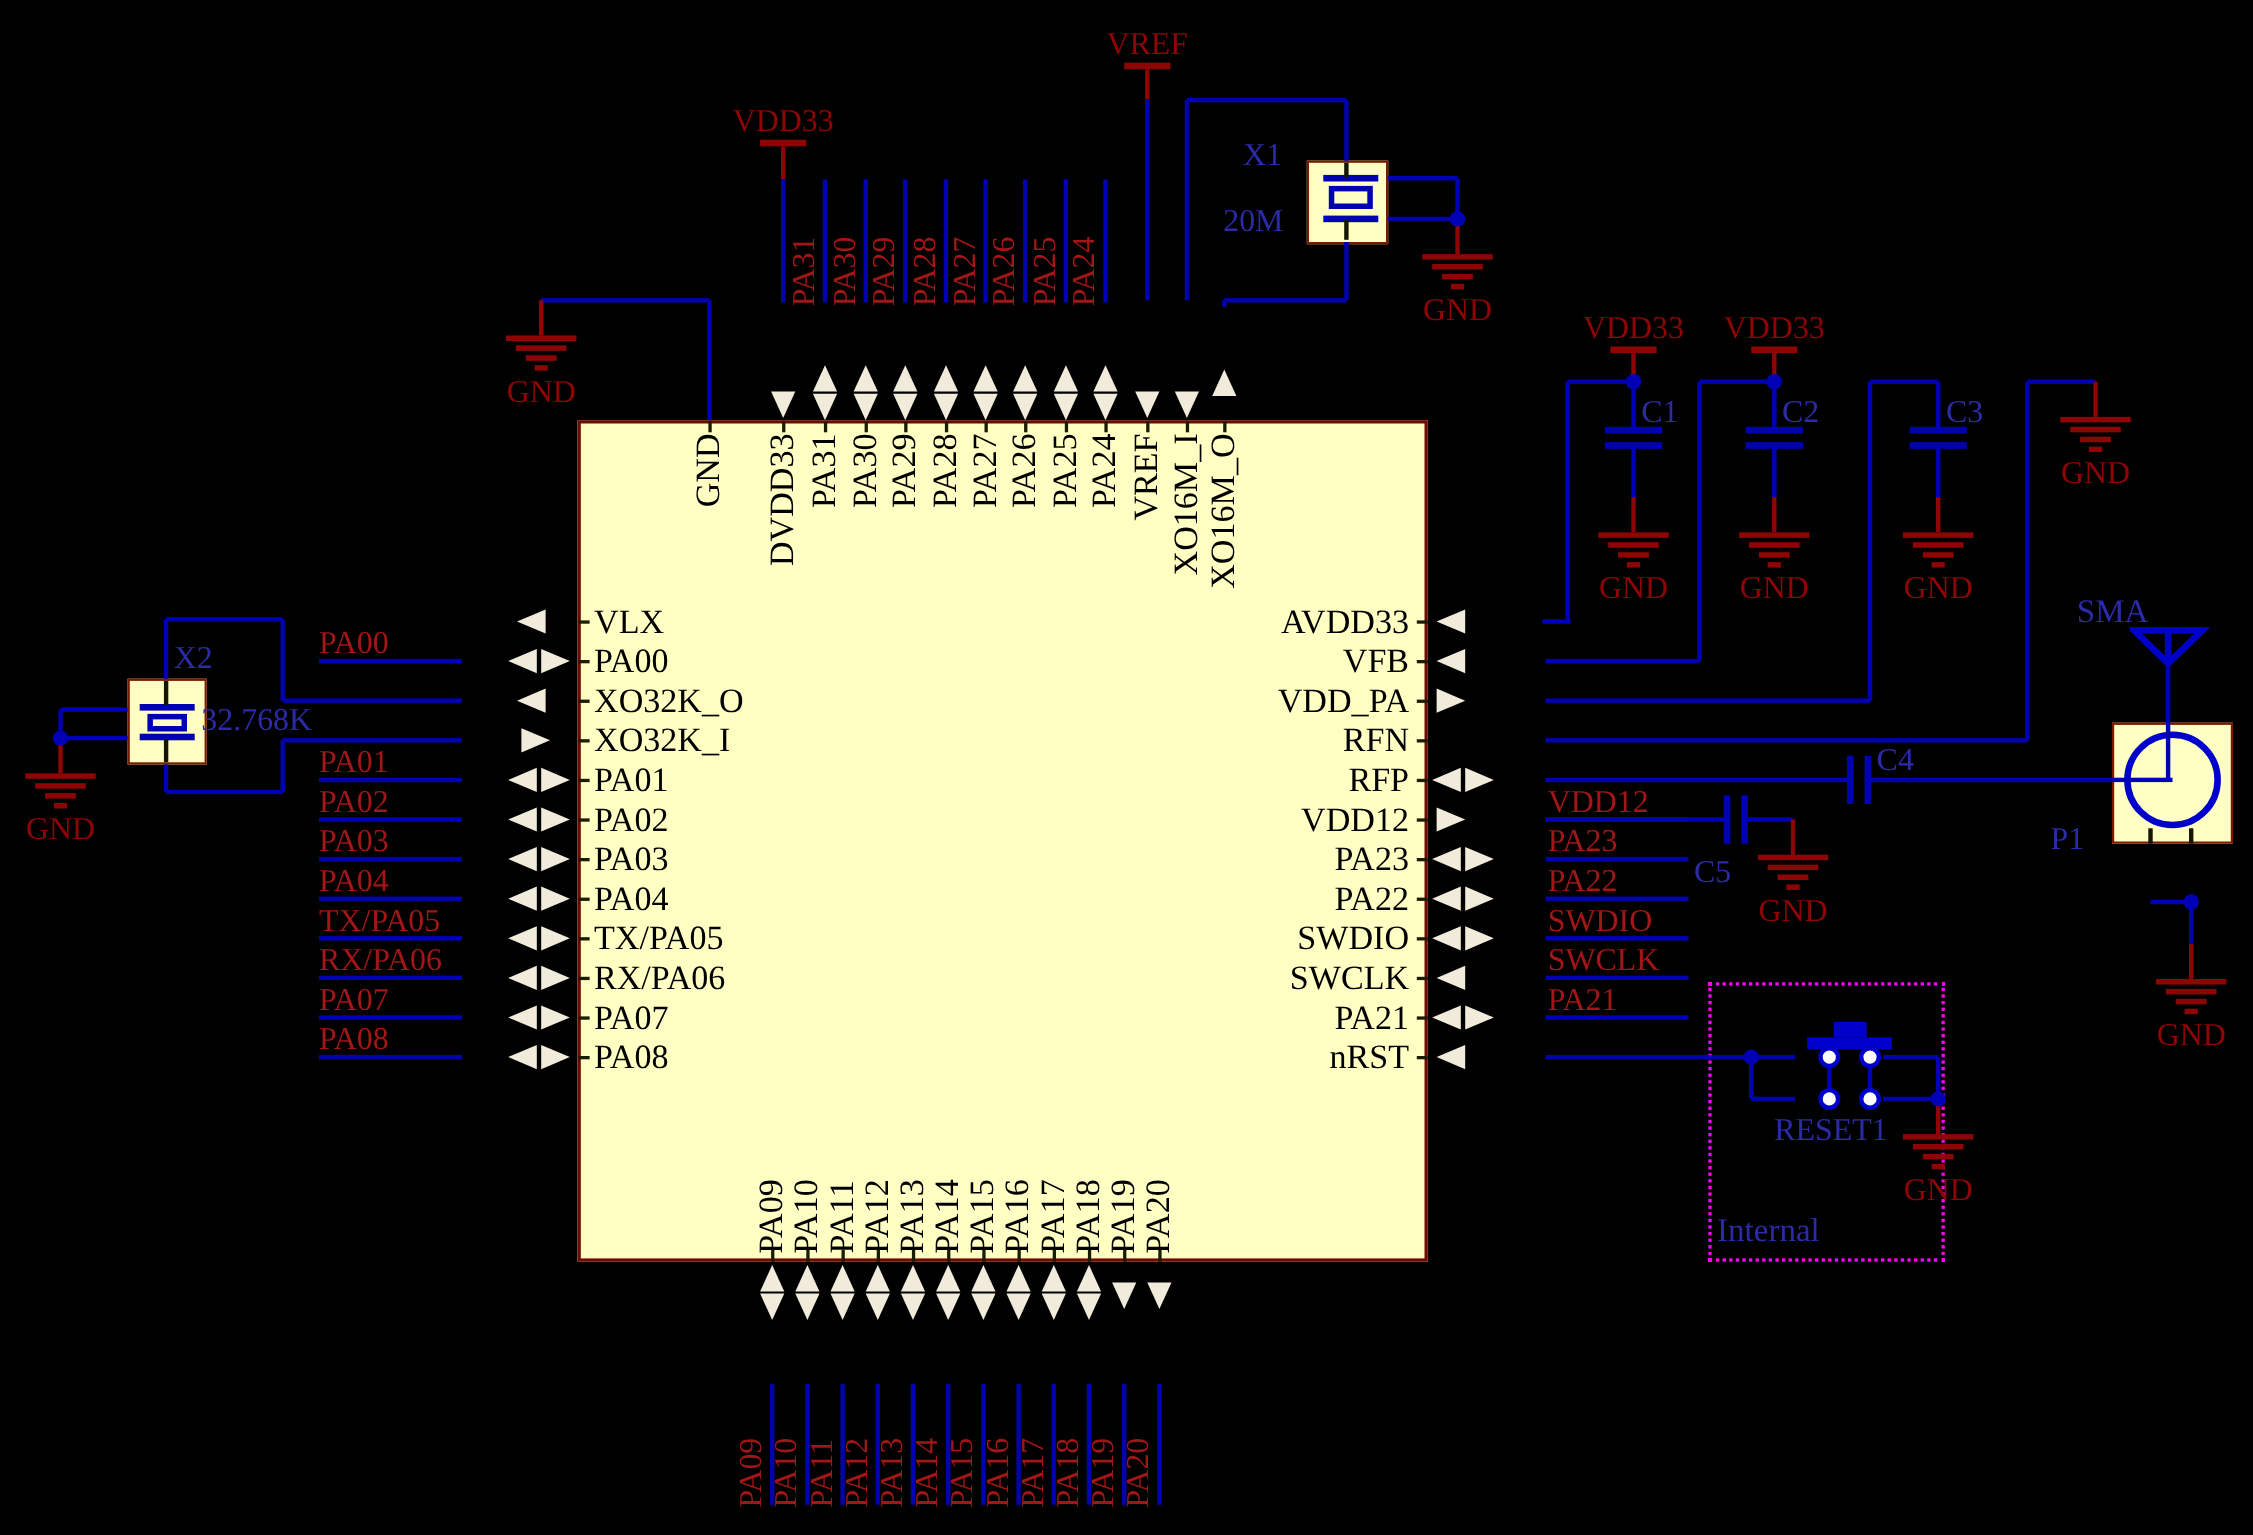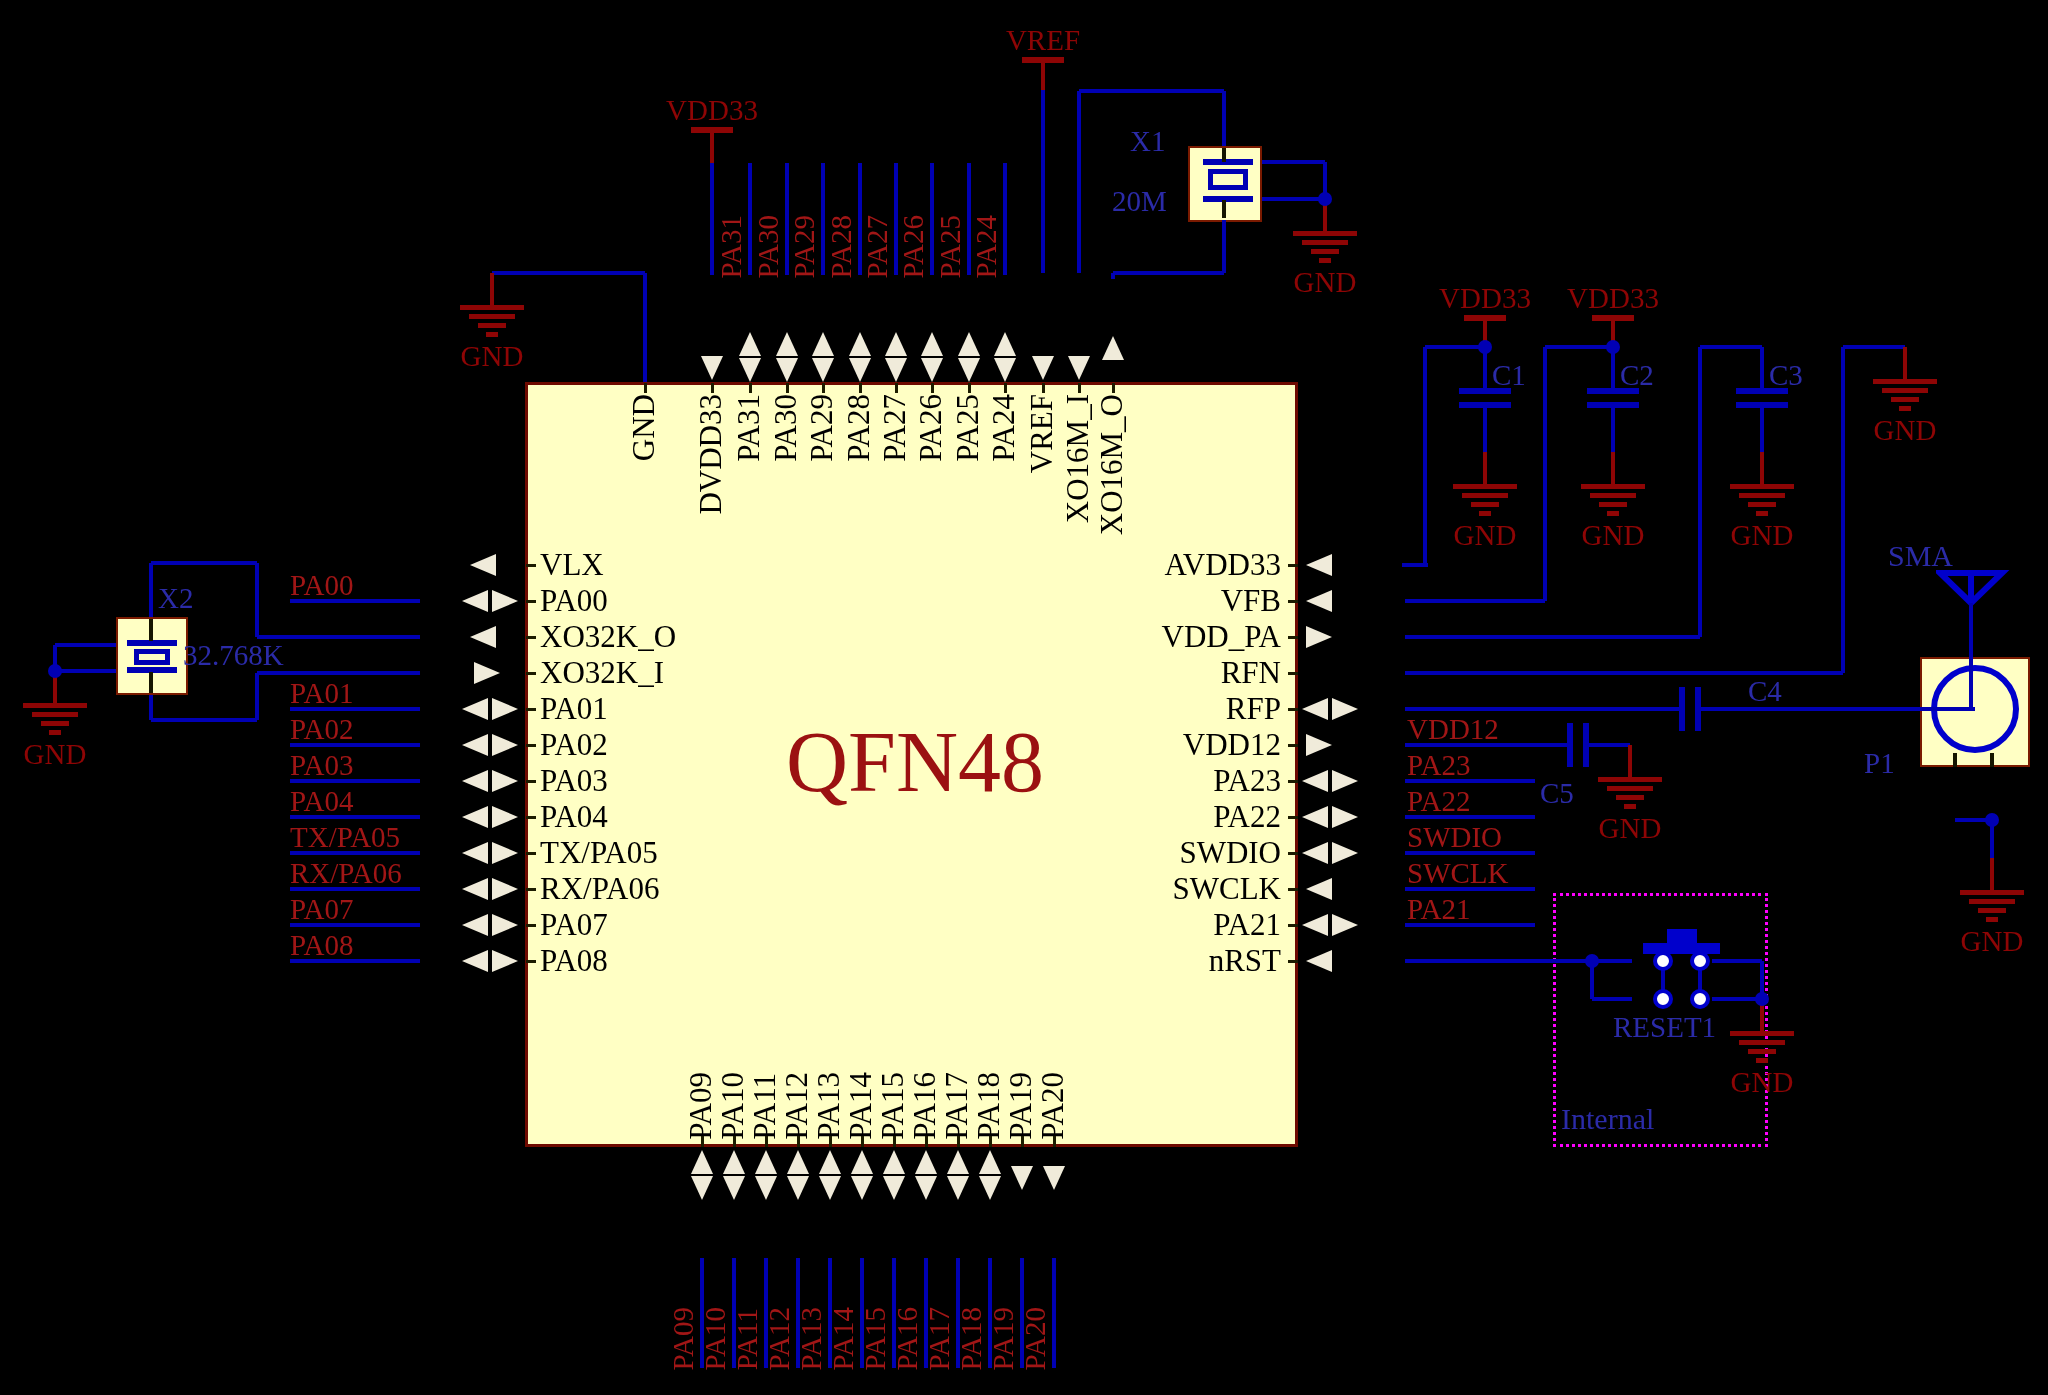--- a/index.html
+++ b/index.html
@@ -24,21 +24,20 @@
   #title { position:absolute; left:786px; top:712px; width:252px; text-align:center; font-size:86px; letter-spacing:0px; color:var(--title); }
   #note { position:absolute; left:1405px; top:1160px; font-size:31px; color:var(--note); }
   #optbox { position:absolute; left:1553px; top:893px; width:215px; height:254px; border:3px dotted var(--magenta); box-sizing:border-box; }
 </style>
 </head>
 <body>
 
 <div id="stage">
 
   <div id="chip"></div>
-  <div id="title">QFN48</div>
 
   <div class="box" style="left:116px; top:617px; width:72px; height:78px;"></div>
   <div class="complab" style="left:158px; top:583px;">X2</div>
   <div class="complab" style="left:183px; top:640px;">32.768K</div>
 
   <div class="box" style="left:1188px; top:146px; width:74px; height:76px;"></div>
   <div class="complab" style="left:1130px; top:126px;">X1</div>
   <div class="complab" style="left:1112px; top:186px;">20M</div>
 
   <div class="box" style="left:1920px; top:657px; width:110px; height:110px;"></div>
@@ -46,21 +45,21 @@
   <div class="complab" style="left:1864px; top:748px;">P1</div>
   <div class="complab" style="left:1888px; top:541px; font-size:30px;">SMA</div>
   <svg class="abs" style="left:1936px; top:569px;" width="78" height="40">
     <polygon points="4,4 66,4 35,34" fill="none" stroke="#0000CC" stroke-width="6"></polygon>
     <line x1="35" y1="4" x2="35" y2="34" stroke="#0000CC" stroke-width="6"></line>
   </svg>
 
   <div class="complab" style="left:1492px; top:360px;">C1</div>
   <div class="complab" style="left:1620px; top:360px;">C2</div>
   <div class="complab" style="left:1769px; top:360px;">C3</div>
-  <div class="complab" style="left:1706px; top:676px;margin-left:42px;">C4</div>
+  <div class="complab" style="left:1706px; top:676px;">C4</div>
   <div class="complab" style="left:1540px; top:778px;">C5</div>
 
   <div id="optbox"></div>
   <div class="complab" style="left:1613px; top:1012px;">RESET1</div>
   <div class="complab" style="left:1561px; top:1104px; font-size:30px;">Internal</div>
 
 <div class="wire" style="left: 151px; top: 561px; width: 106px; height: 4px;"></div>
     <div class="wire" style="left: 151px; top: 718px; width: 106px; height: 4px;"></div>
     <div class="wire" style="left: 55px; top: 643px; width: 61px; height: 4px;"></div>
     <div class="wire" style="left: 55px; top: 669px; width: 61px; height: 4px;"></div>

